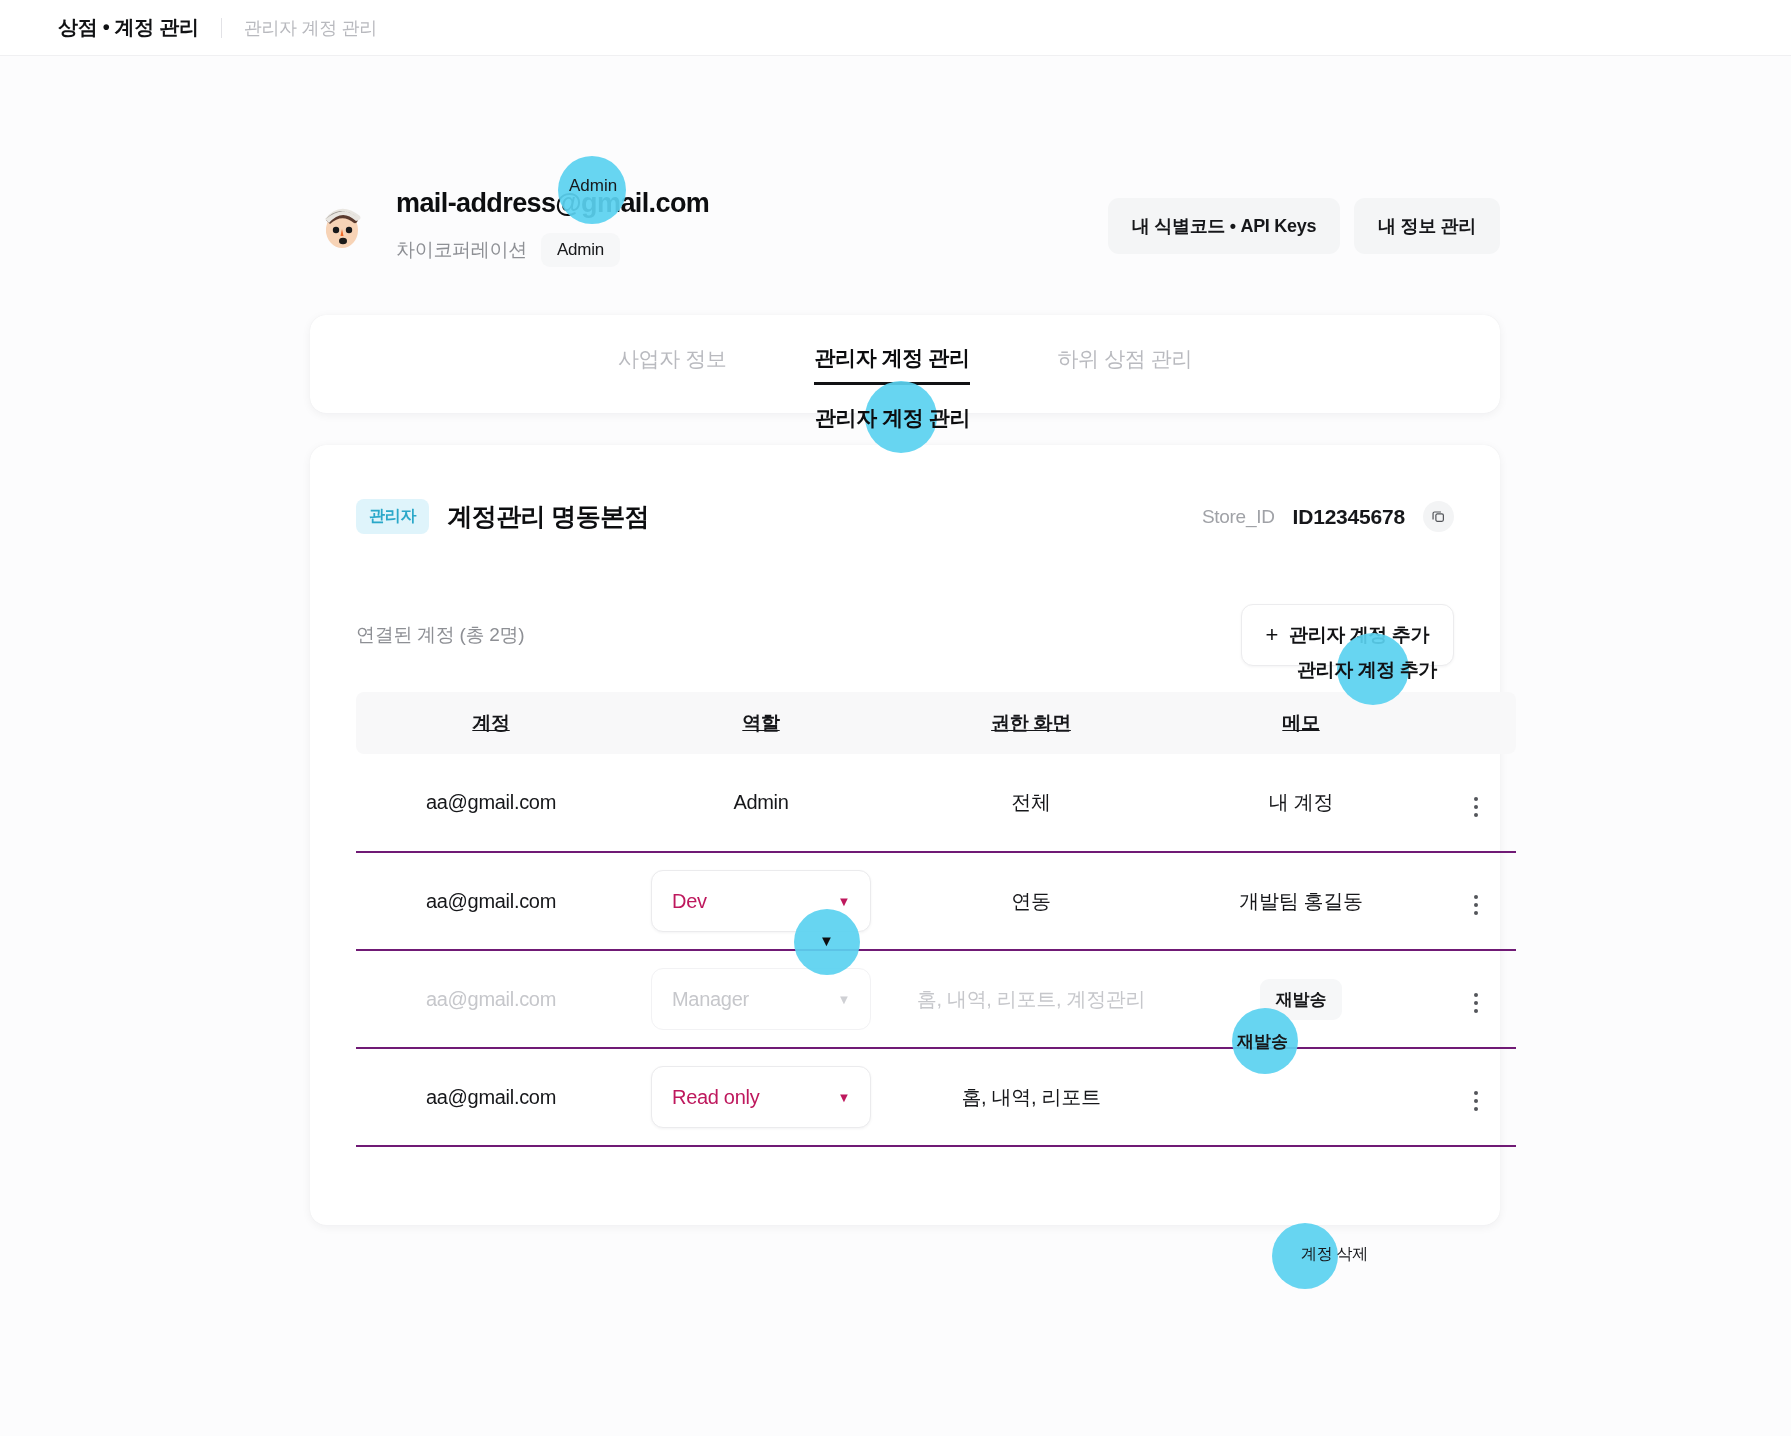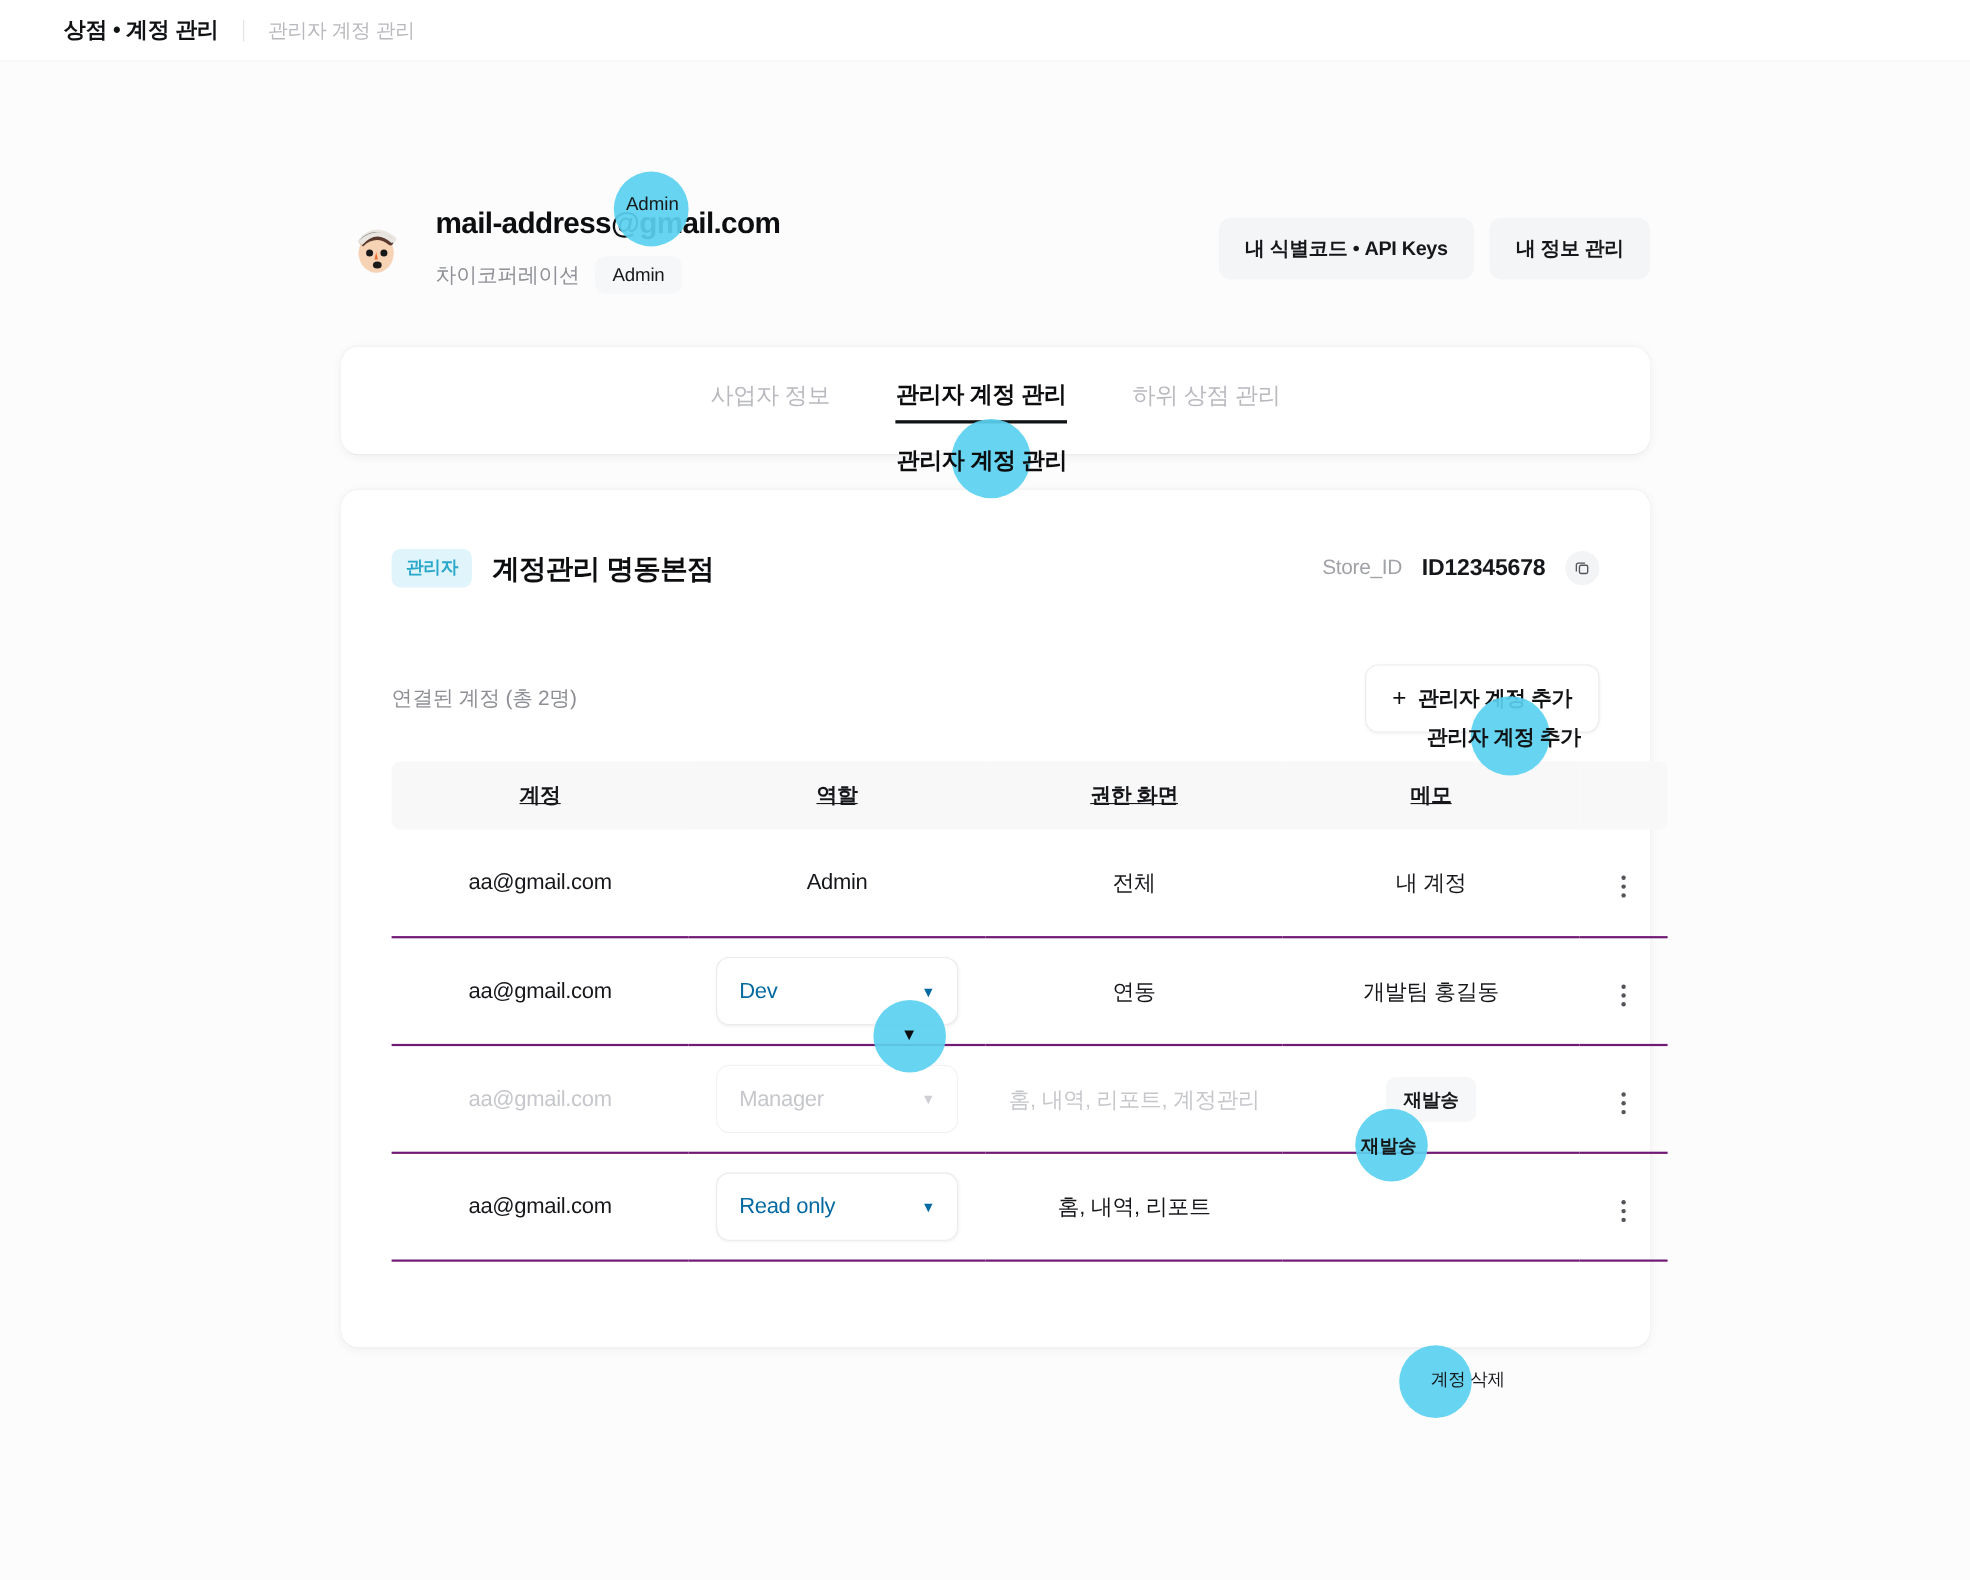--- a/index.html
+++ b/index.html
@@ -111,21 +111,21 @@
   .card {
     background: #ffffff;
     border-radius: 16px;
     box-shadow: 0 2px 10px rgba(20,22,30,0.055), 0 0 1px rgba(20,22,30,0.07);
   }
   .tabs-card {
     height: 98px;
     display: flex;
     align-items: center;
     justify-content: center;
-    gap: 60px;
+    gap: 88px;
     margin-bottom: 32px;
   }
   .tab {
     position: relative;
     font-size: 21px;
     letter-spacing: -0.4px;
     color: #b9babf;
     padding-bottom: 10px;
     cursor: pointer;
     white-space: nowrap;
@@ -236,21 +236,21 @@
     justify-content: space-between;
     width: 220px;
     height: 62px;
     padding: 0 20px;
     background: #ffffff;
     border: 1px solid #ebebed;
     border-radius: 12px;
     box-shadow: 0 1px 3px rgba(20,22,30,0.05);
     font-size: 20px;
     letter-spacing: -0.3px;
-    color: #0369a1;
+    color: #be185d;
     cursor: pointer;
     text-align: left;
   }
   .select-box.disabled { color: #c6c7cb; box-shadow: none; border-color: #f2f2f4; }
   .caret { font-size: 13px; line-height: 1; }
   .select-box.disabled .caret { color: #cfd0d4; }
 
   .resend-btn {
     position: relative;
     background: #f6f7f8;

